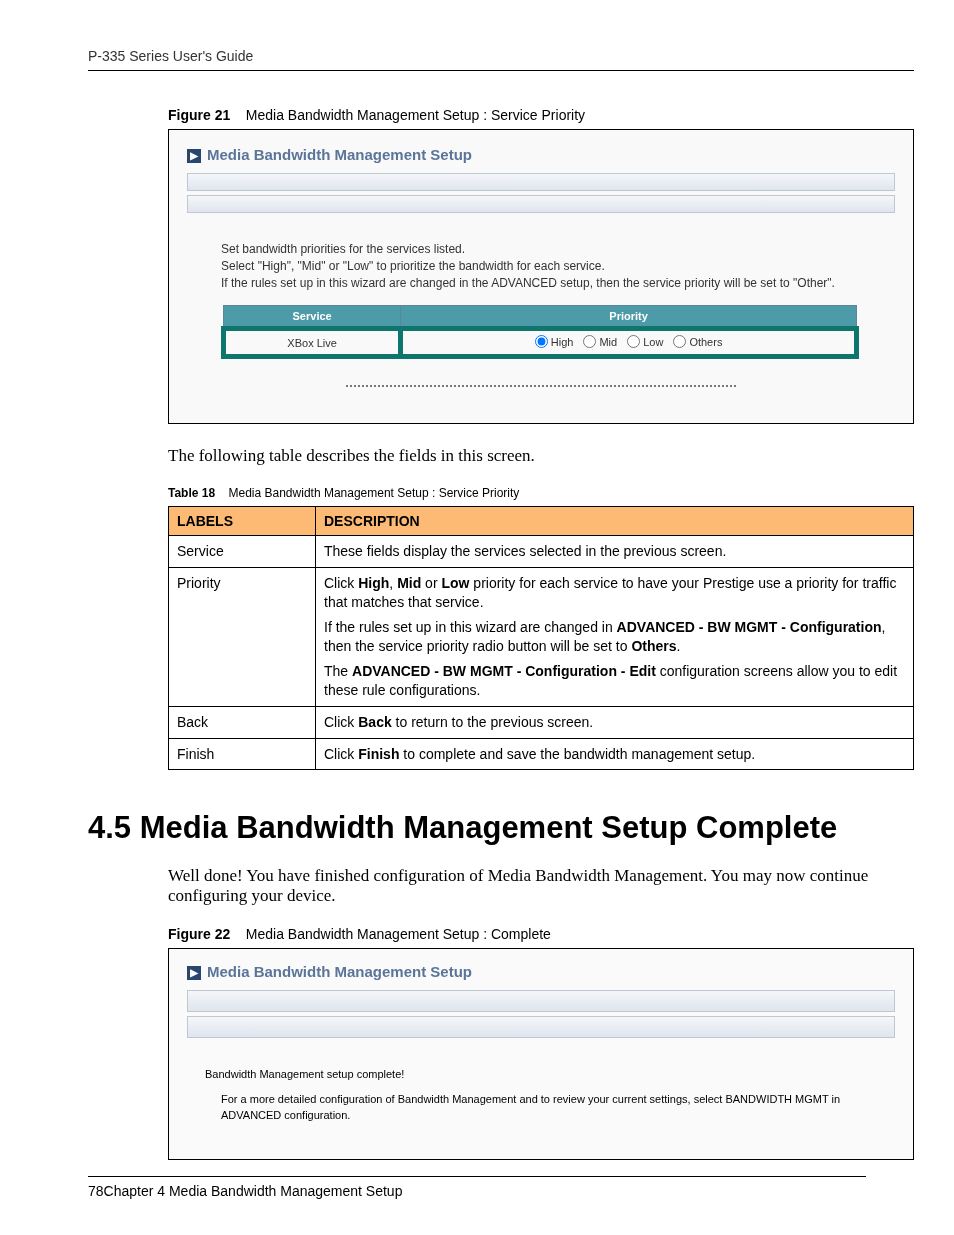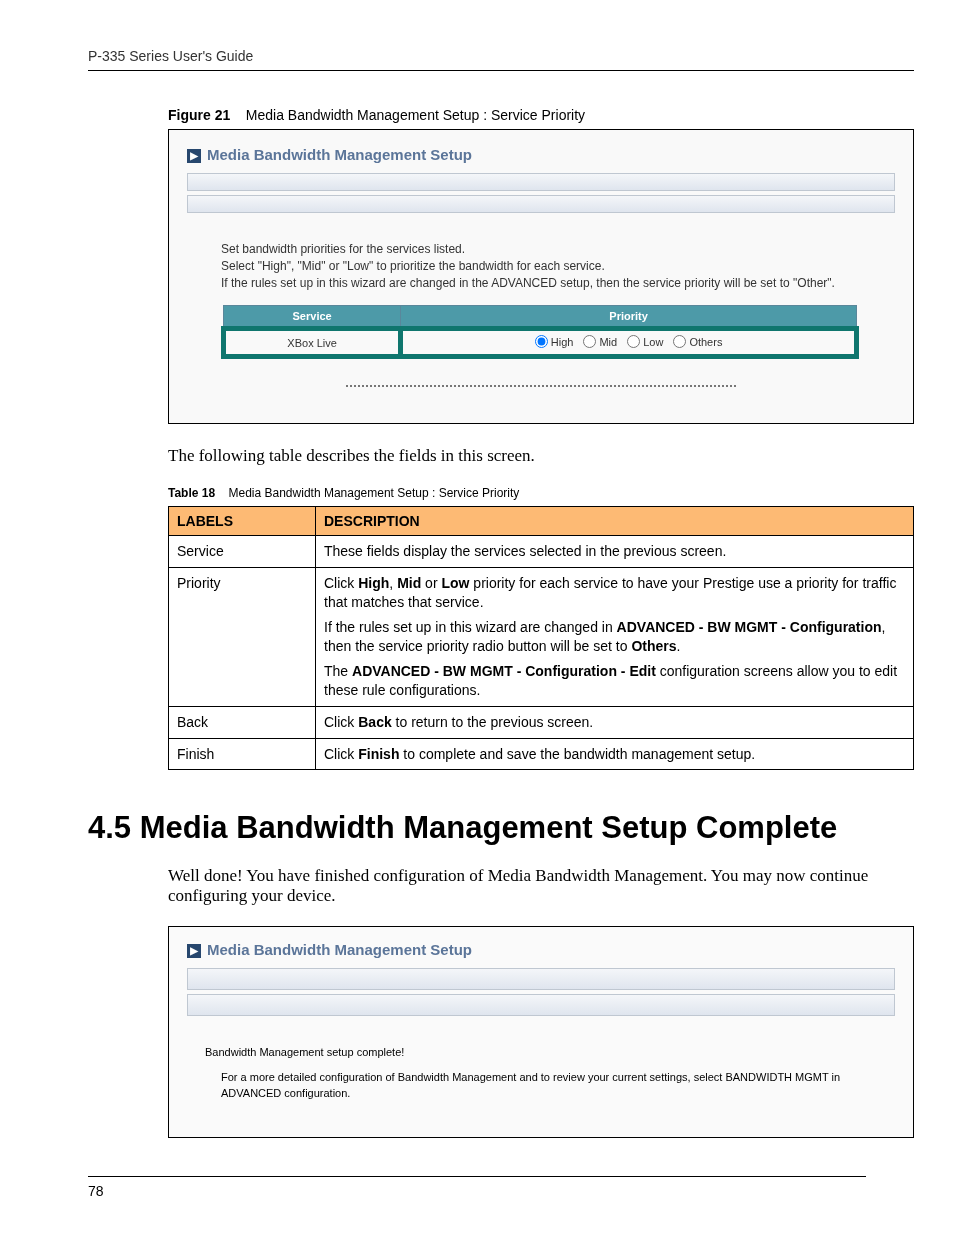--- a/index.html
+++ b/index.html
@@ -148,29 +148,35 @@
         </tr>
       </tbody>
     </table>
   </div>
 
   <div class="h2">4.5  Media Bandwidth Management Setup Complete</div>
 
   <div class="indent-block">
     <p class="body-text" style="margin-top:16px">Well done! You have finished configuration of Media Bandwidth Management. You may now continue configuring your device.</p>
 
+    <div class="fig-caption">
+      <span class="fig-num">Figure 22</span>
+      <span>&nbsp;&nbsp;</span>
+      <span>Media Bandwidth Management Setup : Complete</span>
+    </div>
 
     <div class="complete-box">
       <div class="panel-title">
         <span class="arrow">▶</span><span>Media Bandwidth Management Setup</span>
       </div>
       <div class="grad-bar"></div>
       <div class="grad-bar" style="margin-top:4px"></div>
       <div class="complete-msg">Bandwidth Management setup complete!</div>
       <div class="complete-detail">For a more detailed configuration of Bandwidth Management and to review your current settings, select BANDWIDTH MGMT in ADVANCED configuration.</div>
     </div>
   </div>
 
   <div class="footer">
     <span>78</span>
+    <span>Chapter 4 Media Bandwidth Management Setup</span>
   </div>
 
 </div>
 
 </body></html>

